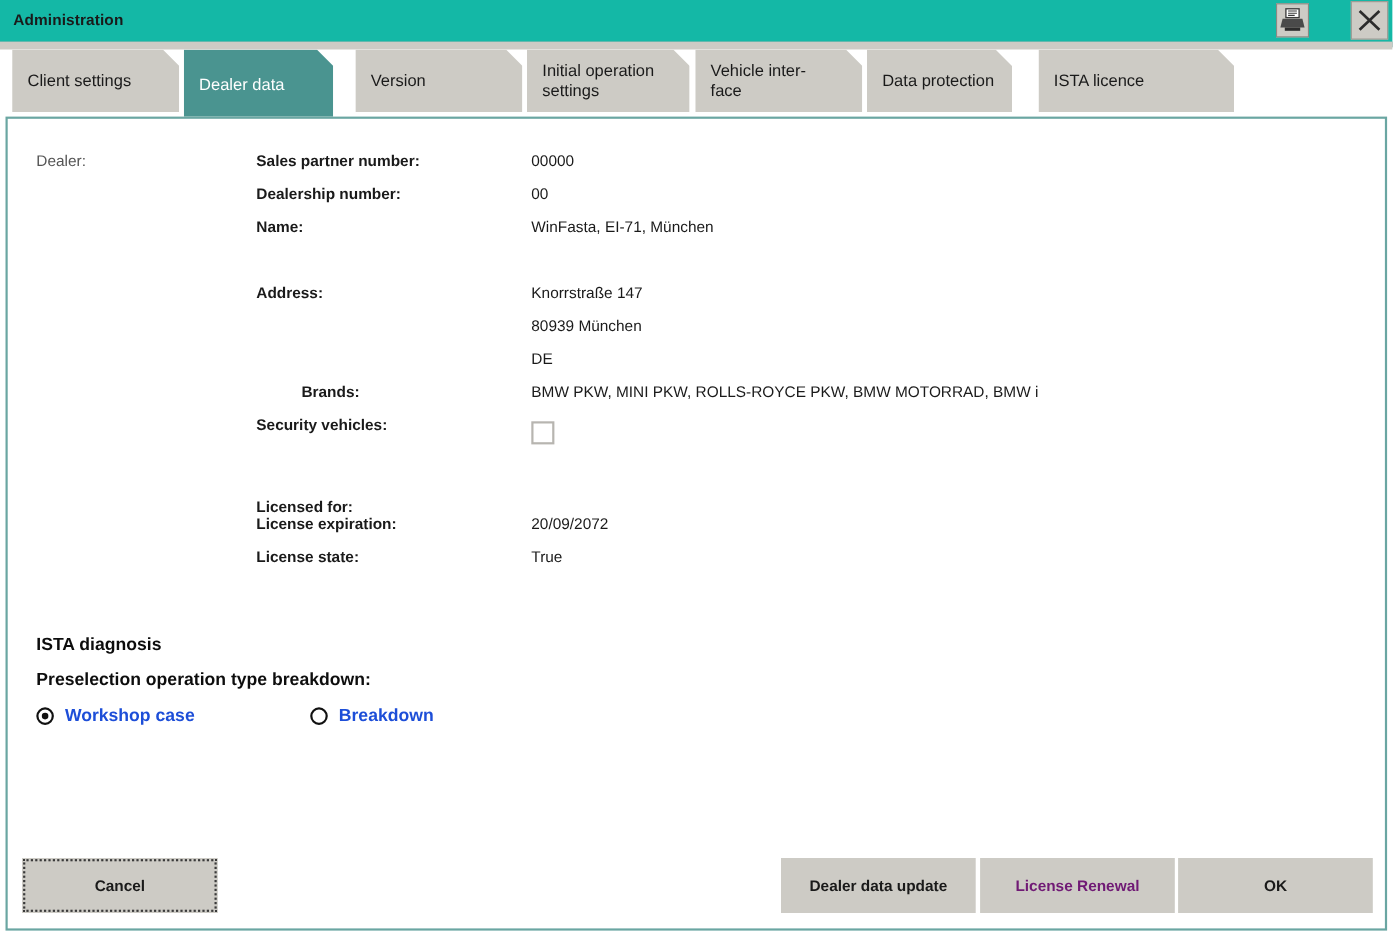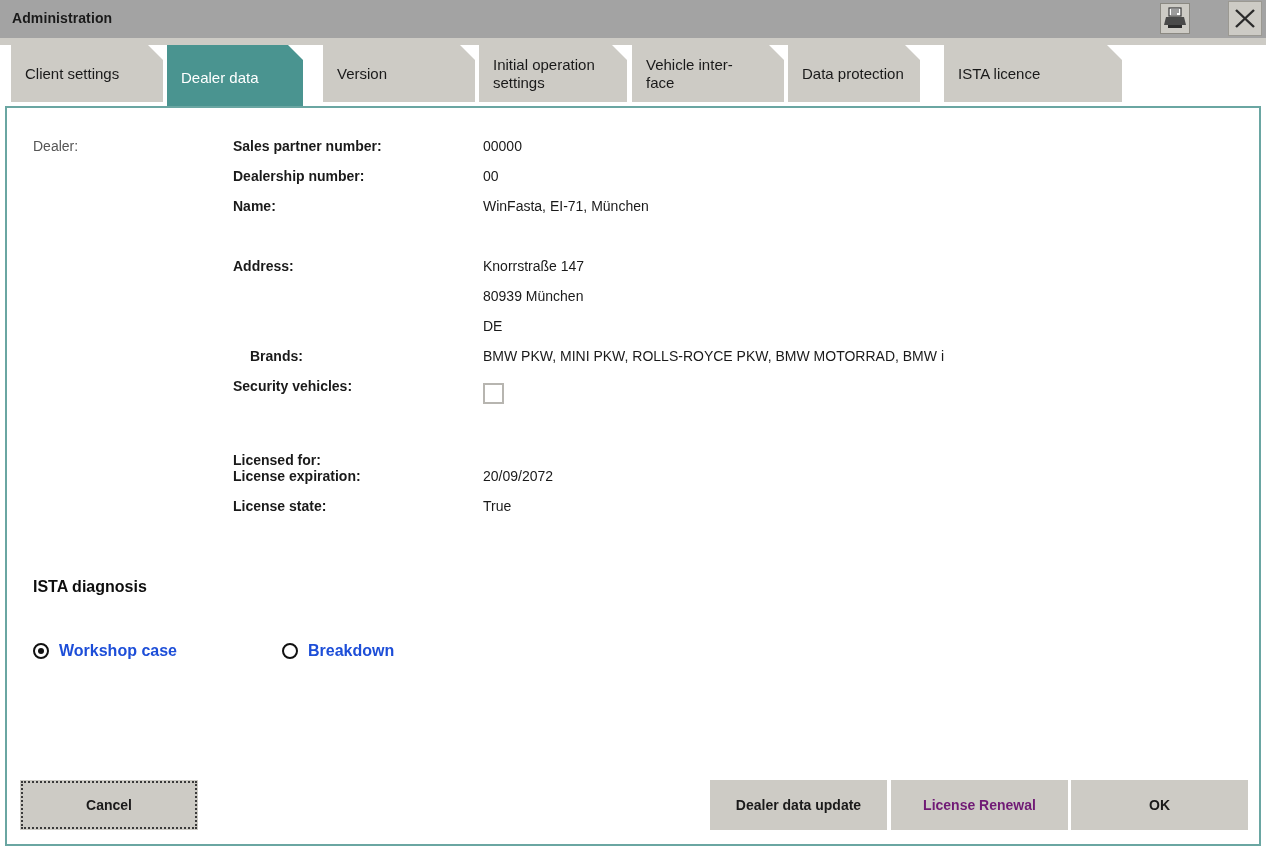--- a/index.html
+++ b/index.html
@@ -16,21 +16,21 @@
     overflow: hidden;
     position: relative;
   }
 
   
   #titlebar {
     position: absolute;
     left: 0; top: 0;
     width: 1266px;
     height: 38px;
-    background: #a3a3a3;
+    background: #14b8a6;
     border-bottom: 5px solid #404040;
   }
   #title-text {
     position: absolute;
     left: 12px; top: 10px;
     font-size: 14px;
     font-weight: bold;
     color: #1a1a1a;
     letter-spacing: 0.1px;
   }
@@ -268,39 +268,40 @@
 </div>
 
 <div id="content-panel">
 
   <div id="dealer-section-label">Dealer:</div>
 
   <div class="form-label" style="left:226px; top:30px;">Sales partner number:</div>
   <div class="form-label" style="left:226px; top:60px;">Dealership number:</div>
   <div class="form-label" style="left:226px; top:90px;">Name:</div>
   <div class="form-label" style="left:226px; top:150px;">Address:</div>
-  <div class="form-label" style="left:216px; top:240px;padding-left:27px;">Brands:</div>
+  <div class="form-label" style="left:240px; top:240px;padding-left:27px;">Brands:</div>
   <div class="form-label" style="left:226px; top:270px;">Security vehicles:</div>
   <div class="form-label" style="left:226px; top:344px;">Licensed for:</div>
   <div class="form-label" style="left:226px; top:360px;">License expiration:</div>
   <div class="form-label" style="left:226px; top:390px;text-align:center;">License state:</div>
 
   <div class="form-value" style="left:476px; top:30px;">00000</div>
   <div class="form-value" style="left:476px; top:60px;">00</div>
   <div class="form-value" style="left:476px; top:90px;">WinFasta, EI-71, München</div>
   <div class="form-value" style="left:476px; top:150px;">Knorrstraße 147</div>
   <div class="form-value" style="left:476px; top:180px;">80939 München</div>
   <div class="form-value" style="left:476px; top:210px;">DE</div>
   <div class="form-value" style="left:476px; top:240px;">BMW PKW, MINI PKW, ROLLS-ROYCE PKW, BMW MOTORRAD, BMW i</div>
   <div class="form-value" style="left:476px; top:360px;">20/09/2072</div>
   <div class="form-value" style="left:476px; top:390px;">True</div>
 
   <div id="security-checkbox"></div>
 
   <div id="ista-heading">ISTA diagnosis</div>
+  <div id="preselection-label">Preselection operation type breakdown:</div>
 
   <div class="radio-group-item" id="radio-workshop">
     <span class="radio-mark checked"></span>
     <span class="radio-text">Workshop case</span>
   </div>
   <div class="radio-group-item" id="radio-breakdown">
     <span class="radio-mark"></span>
     <span class="radio-text">Breakdown</span>
   </div>
 

